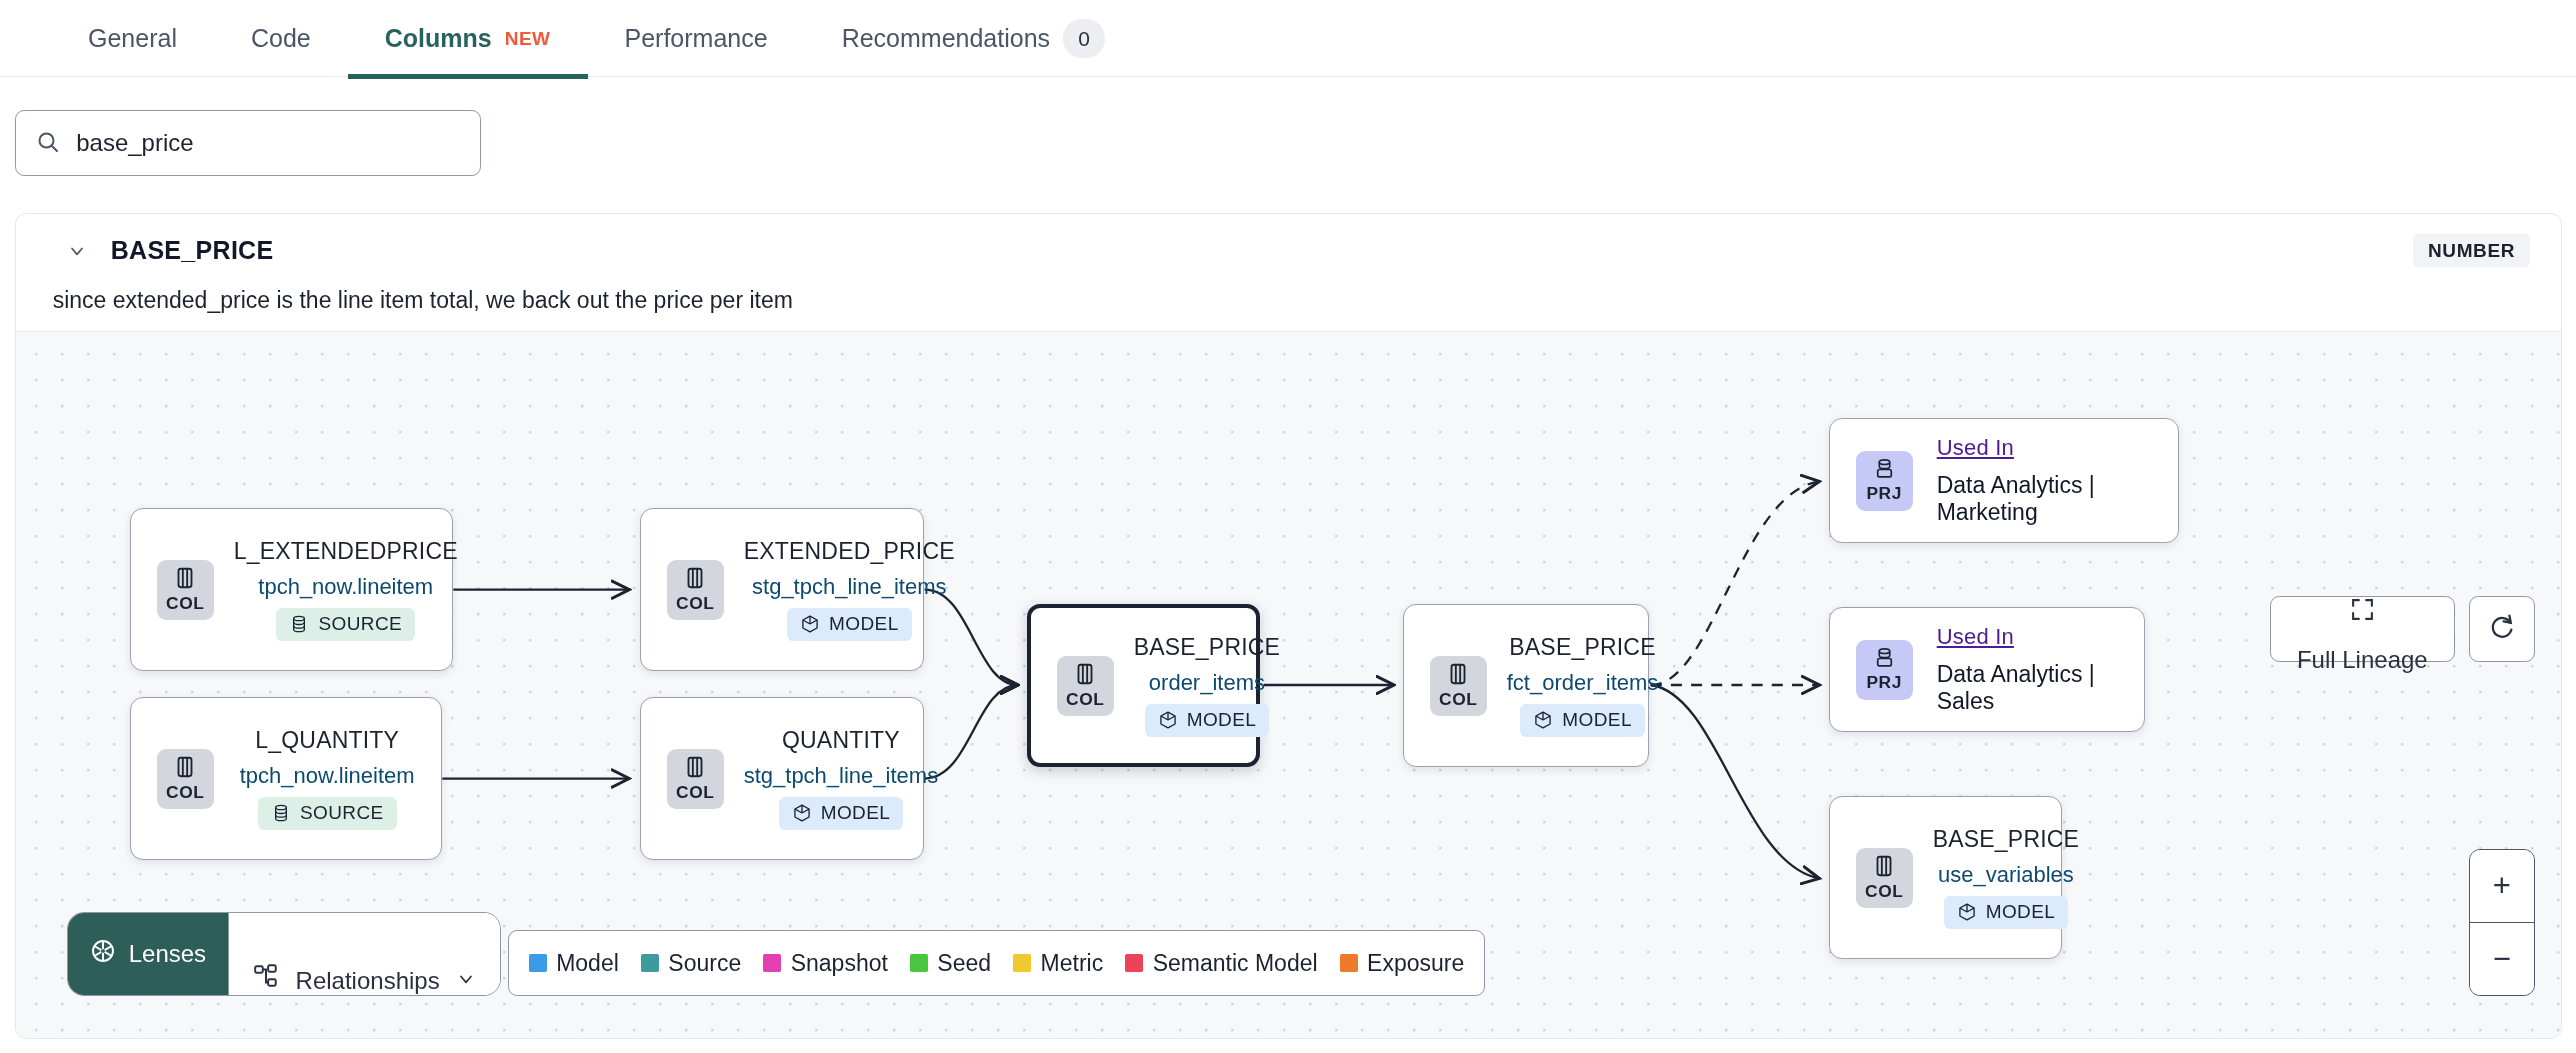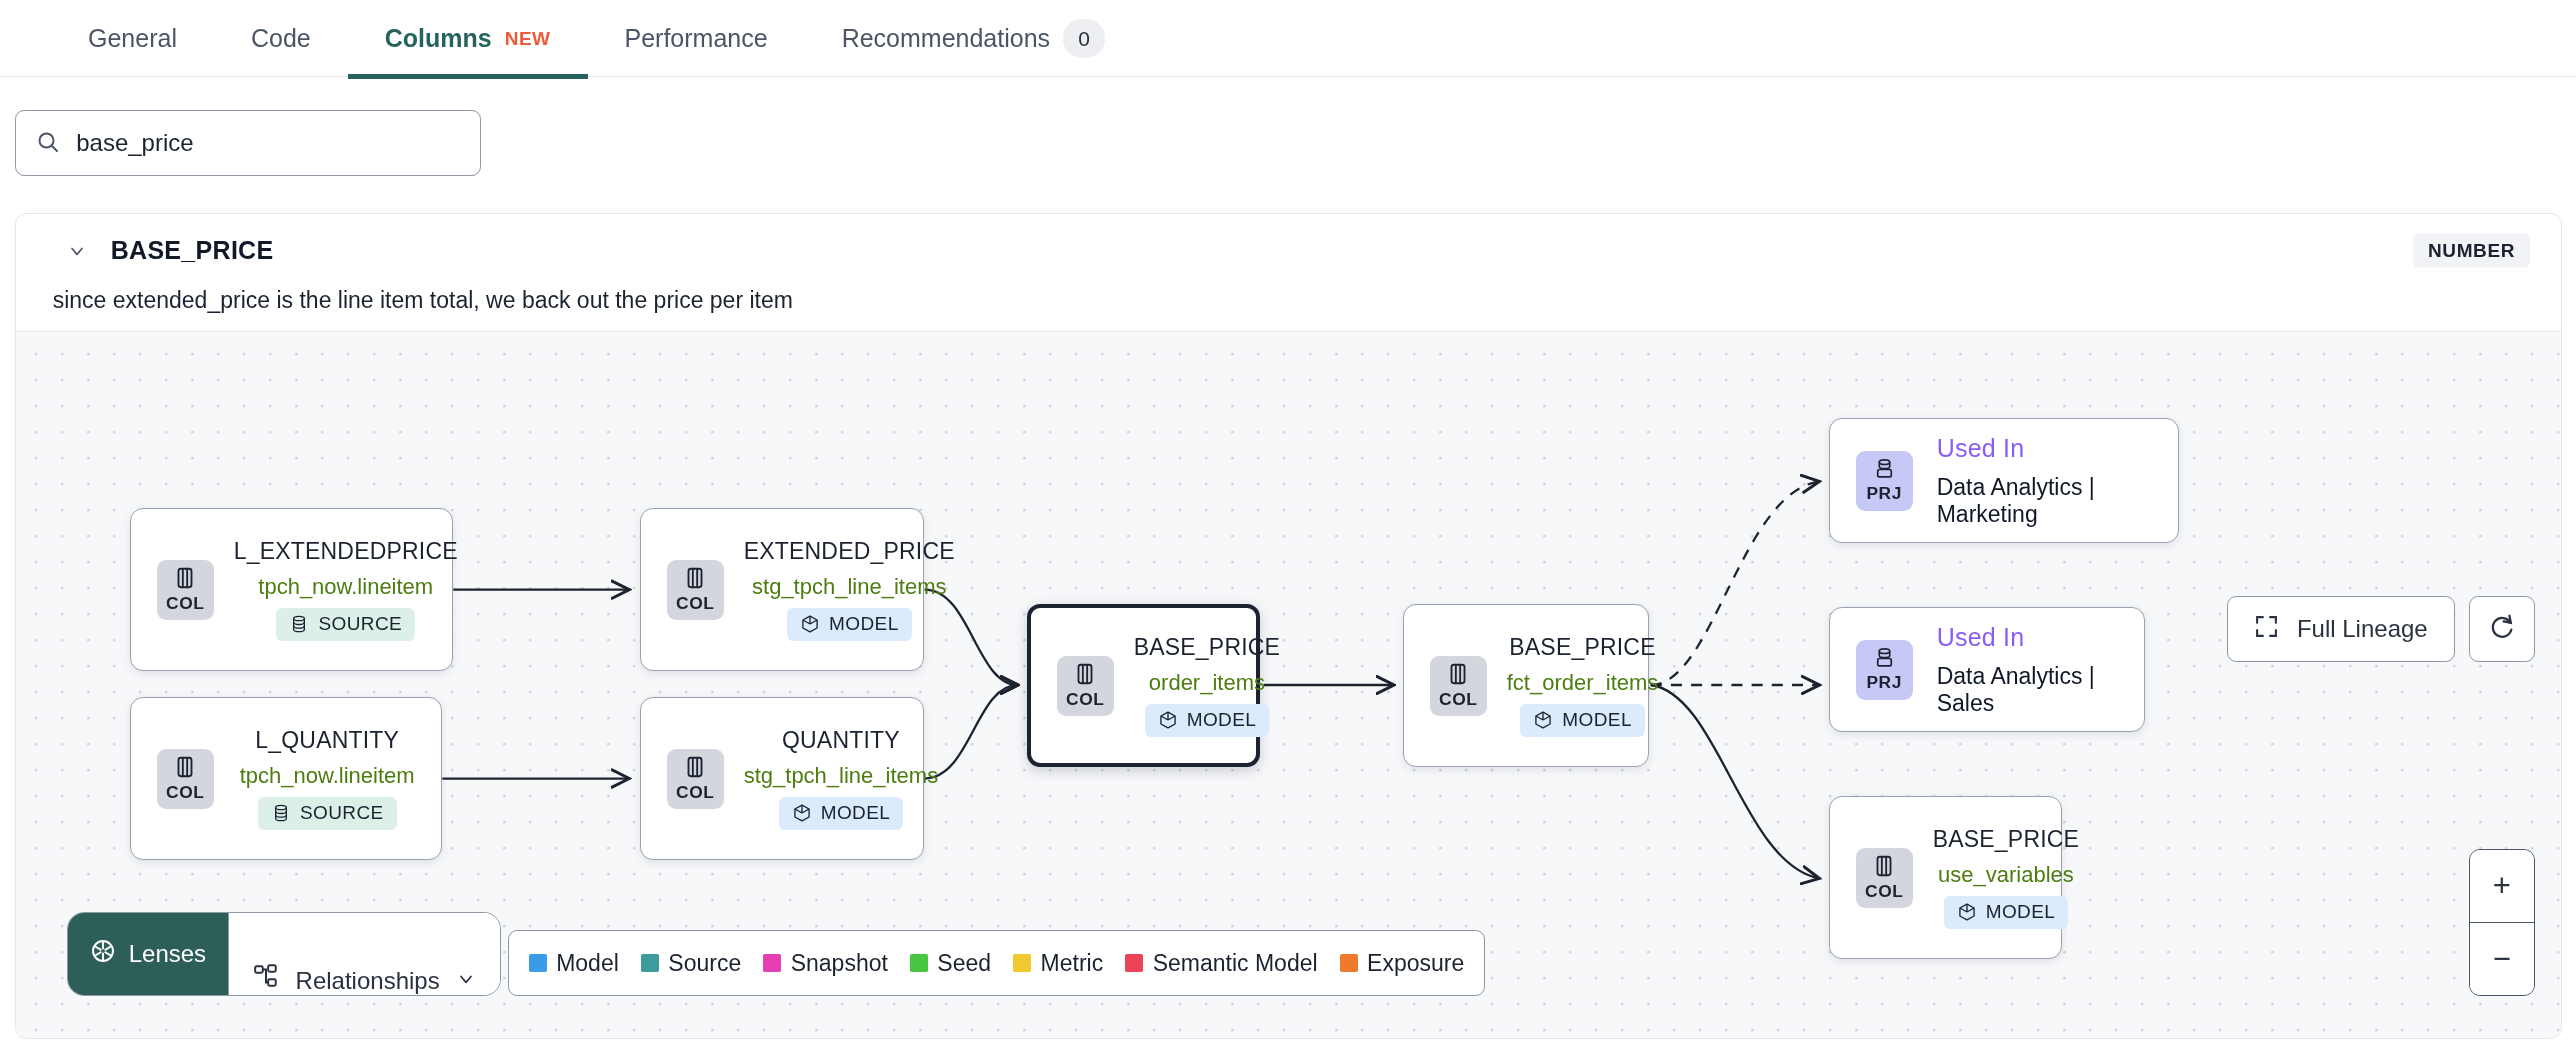--- a/index.html
+++ b/index.html
@@ -133,41 +133,41 @@
   .node-kind .kind-label {
     font-size: 17.4px; font-weight: 600; color: #1C2330; letter-spacing: 0.5px;
   }
   .node-body {
     flex: 1 1 auto;
     display: flex; flex-direction: column; align-items: center;
     gap: 8.3px;
     padding: 0 20px;
   }
   .node-name { font-size: 23px; color: #1C2330; letter-spacing: 0.2px; }
-  .node-sub  { font-size: 22px; color: #4d7c0f; }
+  .node-sub  { font-size: 22px; color: #0c4a6e; }
   .mat-badge {
     display: inline-flex; align-items: center; gap: 9.2px;
     border-radius: 6.4px; padding: 5.5px 13px;
     font-size: 19px; font-weight: 500; color: #1C2330; letter-spacing: 0.4px;
   }
   .mat-badge.model  { background: #DBEBFB; }
   .mat-badge.source { background: #DCF0E7; }
 
   
   .node.prj-node .node-body { align-items: flex-start; gap: 11px; padding-left: 24px; }
-  .node.prj-node .node-name { font-size: 25px; color: #8b5cf6; }
+  .node.prj-node .node-name { font-size: 22px; color: #4c1d95; text-decoration: underline; }
   .node.prj-node .node-sub  { font-size: 23px; color: #101828; }
 
   
   .fl-btn {
     position: absolute; right: 106px; top: 264px;
     height: 66px; padding: 0 26px;
     display: flex; align-items: center; gap: 18.3px;
     background: #fff; border: 1.8px solid #8E97A5; border-radius: 9.2px;
-    font-size: 24px; color: #2A3140; cursor: pointer;
+    font-size: 24px; color: #2A3140; cursor: pointer; flex-direction: column;
   }
   .refresh-btn {
     position: absolute; right: 26px; top: 264px;
     width: 66px; height: 66px;
     display: flex; align-items: center; justify-content: center;
     background: #fff; border: 1.8px solid #8E97A5; border-radius: 9.2px;
     cursor: pointer;
   }
 
   

